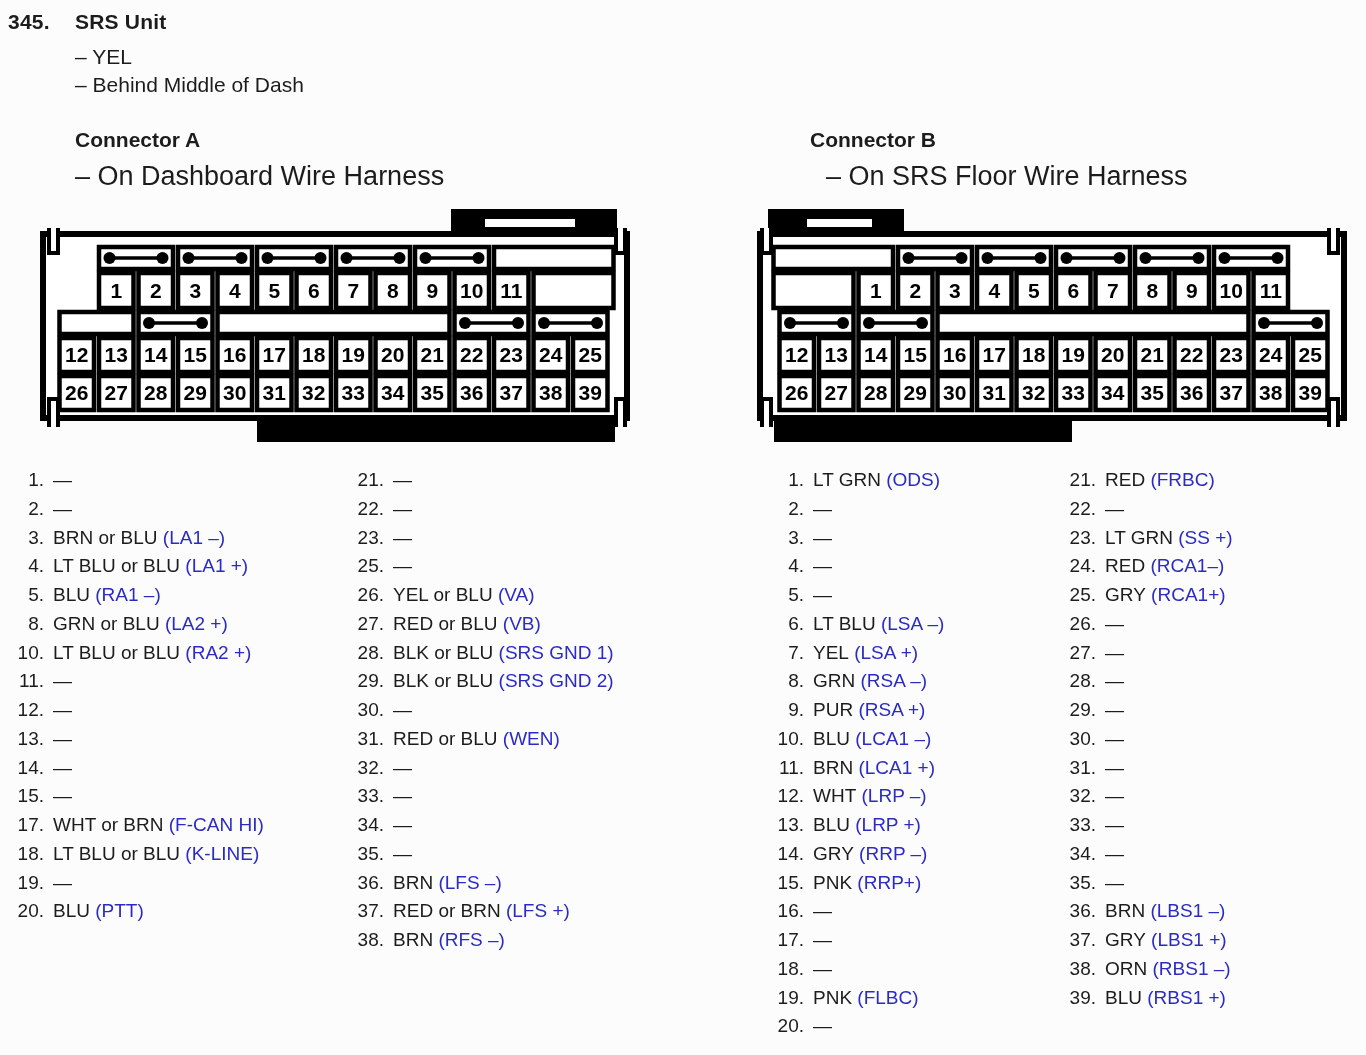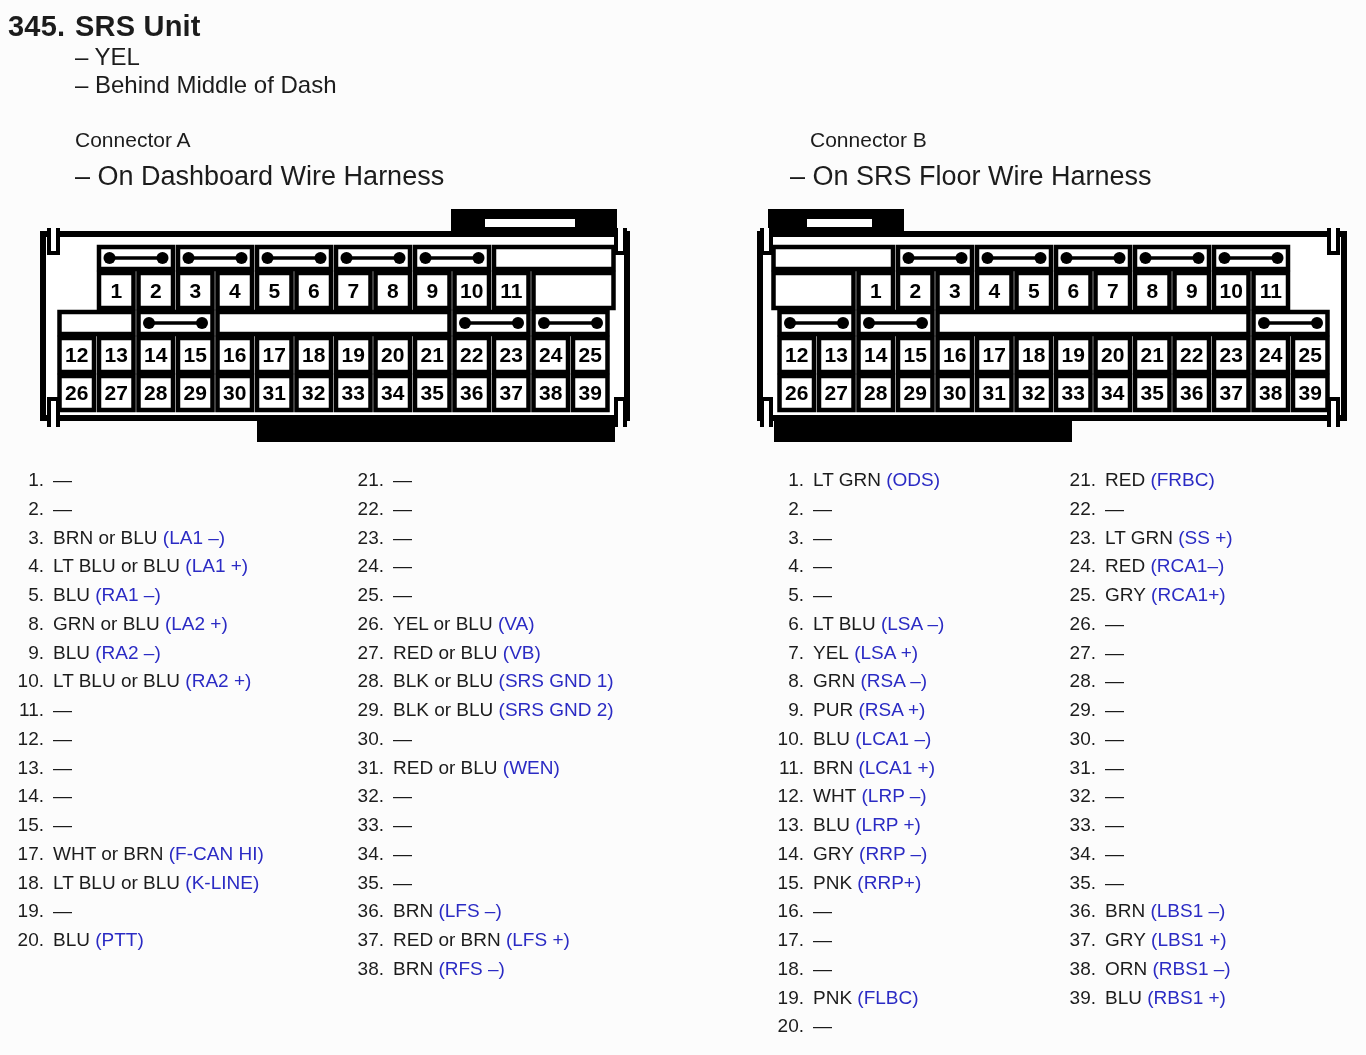--- a/index.html
+++ b/index.html
@@ -2,43 +2,43 @@
 <html style="--signal-blue: #2b2bc4;"><head>
 <meta charset="utf-8">
 <style>
   html,body{margin:0;padding:0;}
   body{
     width:1366px;height:1055px;position:relative;overflow:hidden;
     background:#fcfcfc;color:#1c1c1c;
     font-family:"Liberation Sans","DejaVu Sans",sans-serif;
   }
   .abs{position:absolute;}
-  .item-no,.page-title{font-size:29px;font-weight:bold;letter-spacing:.2px;}
-  .note{font-size:24px;line-height:28.5px;white-space:pre;}
-  .conn-heading{font-size:21px;font-weight:normal;}
+  .item-no,.page-title{font-size:21px;font-weight:bold;letter-spacing:.2px;}
+  .note{font-size:21px;line-height:28.5px;white-space:pre;}
+  .conn-heading{font-size:21px;font-weight:bold;}
   .conn-sub{font-size:27px;}
   .pin-col{font-size:19px;line-height:28.75px;white-space:nowrap;}
   .pin-row{height:28.75px;}
   .pin-num{display:inline-block;width:36px;text-align:right;margin-right:9px;}
   .pin-signal{color:var(--signal-blue,#2b2bc4);}
   svg text{font-family:"Liberation Sans","DejaVu Sans",sans-serif;}
 </style>
 </head>
 <body style="background: rgb(252, 252, 252); color: rgb(28, 28, 28);">
 
 <div class="abs item-no" style="left:8px;top:10px">345.</div>
 <div class="abs page-title" style="left:75px;top:10px">SRS Unit</div>
 <div class="abs note" style="left:75px;top:43px">– YEL</div>
 <div class="abs note" style="left:75px;top:71px">– Behind Middle of Dash</div>
 
 <div class="abs conn-heading" style="left:75px;top:128px">Connector A</div>
 <div class="abs conn-sub" style="left:75px;top:161px">– On Dashboard Wire Harness</div>
 
 <div class="abs conn-heading" style="left:810px;top:128px">Connector B</div>
-<div class="abs conn-sub" style="left:790px;top:161px">– On SRS Floor Wire Harness</div>
+<div class="abs conn-sub" style="left:826px;top:161px">– On SRS Floor Wire Harness</div>
 
 <svg class="abs" style="left:35px;top:207px" width="600" height="240" viewBox="0 0 600 240">
     <rect x="416" y="2" width="166" height="25" fill="#000000"></rect>
     <rect x="450" y="12" width="90" height="8" fill="#fff"></rect>
     <rect x="222" y="212" width="358" height="23" fill="#000000"></rect>
     <rect x="8" y="27" width="584" height="184" fill="#fff" stroke="#000000" stroke-width="6"></rect>
     <path d="M 14 21 V 46 H 23 V 21" fill="#fff" stroke="#000000" stroke-width="4"></path>
     <path d="M 14 220 V 192 H 23 V 220" fill="#fff" stroke="#000000" stroke-width="4"></path>
     <path d="M 581 21 V 46 H 590 V 21" fill="#fff" stroke="#000000" stroke-width="4"></path>
     <path d="M 581 220 V 192 H 590 V 220" fill="#fff" stroke="#000000" stroke-width="4"></path>
@@ -281,37 +281,35 @@
     <text x="558.25" y="193" text-anchor="middle" font-size="21" font-weight="bold" fill="#000000">39</text>
   </svg>
 
 <div class="abs pin-col" style="left:8px;top:466px">
     <div class="pin-row"><span class="pin-num">1.</span><span class="pin-wire">—</span></div>
     <div class="pin-row"><span class="pin-num">2.</span><span class="pin-wire">—</span></div>
     <div class="pin-row"><span class="pin-num">3.</span><span class="pin-wire">BRN or BLU</span><span class="pin-signal">&nbsp;(LA1 –)</span></div>
     <div class="pin-row"><span class="pin-num">4.</span><span class="pin-wire">LT BLU or BLU</span><span class="pin-signal">&nbsp;(LA1 +)</span></div>
     <div class="pin-row"><span class="pin-num">5.</span><span class="pin-wire">BLU</span><span class="pin-signal">&nbsp;(RA1 –)</span></div>
     <div class="pin-row"><span class="pin-num">8.</span><span class="pin-wire">GRN or BLU</span><span class="pin-signal">&nbsp;(LA2 +)</span></div>
-    <div class="pin-row"><span class="pin-num">9.</span><span class="pin-wire">BLU</span><span class="pin-signal">&nbsp;(RA2 –)</span></div>
     <div class="pin-row"><span class="pin-num">10.</span><span class="pin-wire">LT BLU or BLU</span><span class="pin-signal">&nbsp;(RA2 +)</span></div>
     <div class="pin-row"><span class="pin-num">11.</span><span class="pin-wire">—</span></div>
     <div class="pin-row"><span class="pin-num">12.</span><span class="pin-wire">—</span></div>
     <div class="pin-row"><span class="pin-num">13.</span><span class="pin-wire">—</span></div>
     <div class="pin-row"><span class="pin-num">14.</span><span class="pin-wire">—</span></div>
     <div class="pin-row"><span class="pin-num">15.</span><span class="pin-wire">—</span></div>
     <div class="pin-row"><span class="pin-num">17.</span><span class="pin-wire">WHT or BRN</span><span class="pin-signal">&nbsp;(F-CAN HI)</span></div>
     <div class="pin-row"><span class="pin-num">18.</span><span class="pin-wire">LT BLU or BLU</span><span class="pin-signal">&nbsp;(K-LINE)</span></div>
     <div class="pin-row"><span class="pin-num">19.</span><span class="pin-wire">—</span></div>
     <div class="pin-row"><span class="pin-num">20.</span><span class="pin-wire">BLU</span><span class="pin-signal">&nbsp;(PTT)</span></div>
   </div>
 <div class="abs pin-col" style="left:348px;top:466px">
     <div class="pin-row"><span class="pin-num">21.</span><span class="pin-wire">—</span></div>
     <div class="pin-row"><span class="pin-num">22.</span><span class="pin-wire">—</span></div>
     <div class="pin-row"><span class="pin-num">23.</span><span class="pin-wire">—</span></div>
-    <div class="pin-row"><span class="pin-num">24.</span><span class="pin-wire">—</span></div>
     <div class="pin-row"><span class="pin-num">25.</span><span class="pin-wire">—</span></div>
     <div class="pin-row"><span class="pin-num">26.</span><span class="pin-wire">YEL or BLU</span><span class="pin-signal">&nbsp;(VA)</span></div>
     <div class="pin-row"><span class="pin-num">27.</span><span class="pin-wire">RED or BLU</span><span class="pin-signal">&nbsp;(VB)</span></div>
     <div class="pin-row"><span class="pin-num">28.</span><span class="pin-wire">BLK or BLU</span><span class="pin-signal">&nbsp;(SRS GND 1)</span></div>
     <div class="pin-row"><span class="pin-num">29.</span><span class="pin-wire">BLK or BLU</span><span class="pin-signal">&nbsp;(SRS GND 2)</span></div>
     <div class="pin-row"><span class="pin-num">30.</span><span class="pin-wire">—</span></div>
     <div class="pin-row"><span class="pin-num">31.</span><span class="pin-wire">RED or BLU</span><span class="pin-signal">&nbsp;(WEN)</span></div>
     <div class="pin-row"><span class="pin-num">32.</span><span class="pin-wire">—</span></div>
     <div class="pin-row"><span class="pin-num">33.</span><span class="pin-wire">—</span></div>
     <div class="pin-row"><span class="pin-num">34.</span><span class="pin-wire">—</span></div>

